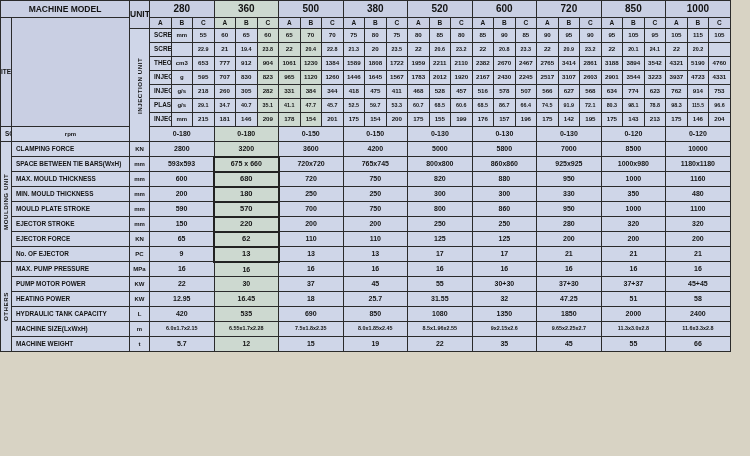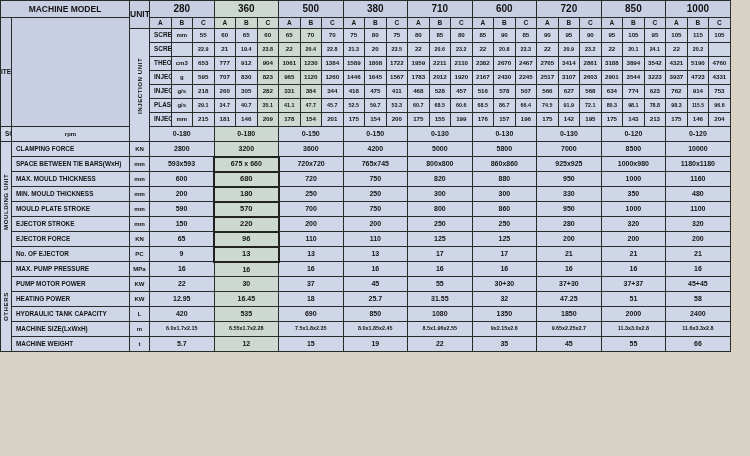--- a/index.html
+++ b/index.html
@@ -72,21 +72,21 @@
   </colgroup>
 
   <tbody>
         <tr>
     <td class="hdr" colspan="2">MACHINE MODEL</td>
     <td class="hdr" rowspan="2">UNIT</td>
     <td class="hdr modelnum" colspan="3">280</td>
     <td class="hdr modelnum hl" colspan="3">360</td>
     <td class="hdr modelnum" colspan="3">500</td>
     <td class="hdr modelnum" colspan="3">380</td>
-    <td class="hdr modelnum" colspan="3">710</td>
+    <td class="hdr modelnum" colspan="3">520</td>
     <td class="hdr modelnum" colspan="3">600</td>
     <td class="hdr modelnum" colspan="3">720</td>
     <td class="hdr modelnum" colspan="3">850</td>
     <td class="hdr modelnum" colspan="3">1000</td>
   </tr>
 
   <tr>
     <td class="sub" rowspan="8">ITEM</td>
     <td class="sub" rowspan="8"></td>
     <td class="sub">A</td>
@@ -439,21 +439,21 @@
     <td class="merge" colspan="3">250</td>
     <td class="merge" colspan="3">280</td>
     <td class="merge" colspan="3">320</td>
     <td class="merge" colspan="3">320</td>
   </tr>
 
   <tr class="r2">
     <td class="rowlabel">EJECTOR FORCE</td>
     <td class="unit">KN</td>
     <td class="merge" colspan="3">65</td>
-    <td class="merge hl boldbox big" colspan="3">96</td>
+    <td class="merge hl boldbox big" colspan="3">62</td>
     <td class="merge" colspan="3">110</td>
     <td class="merge" colspan="3">110</td>
     <td class="merge" colspan="3">125</td>
     <td class="merge" colspan="3">125</td>
     <td class="merge" colspan="3">200</td>
     <td class="merge" colspan="3">200</td>
     <td class="merge" colspan="3">200</td>
   </tr>
 
   <tr class="r2">

